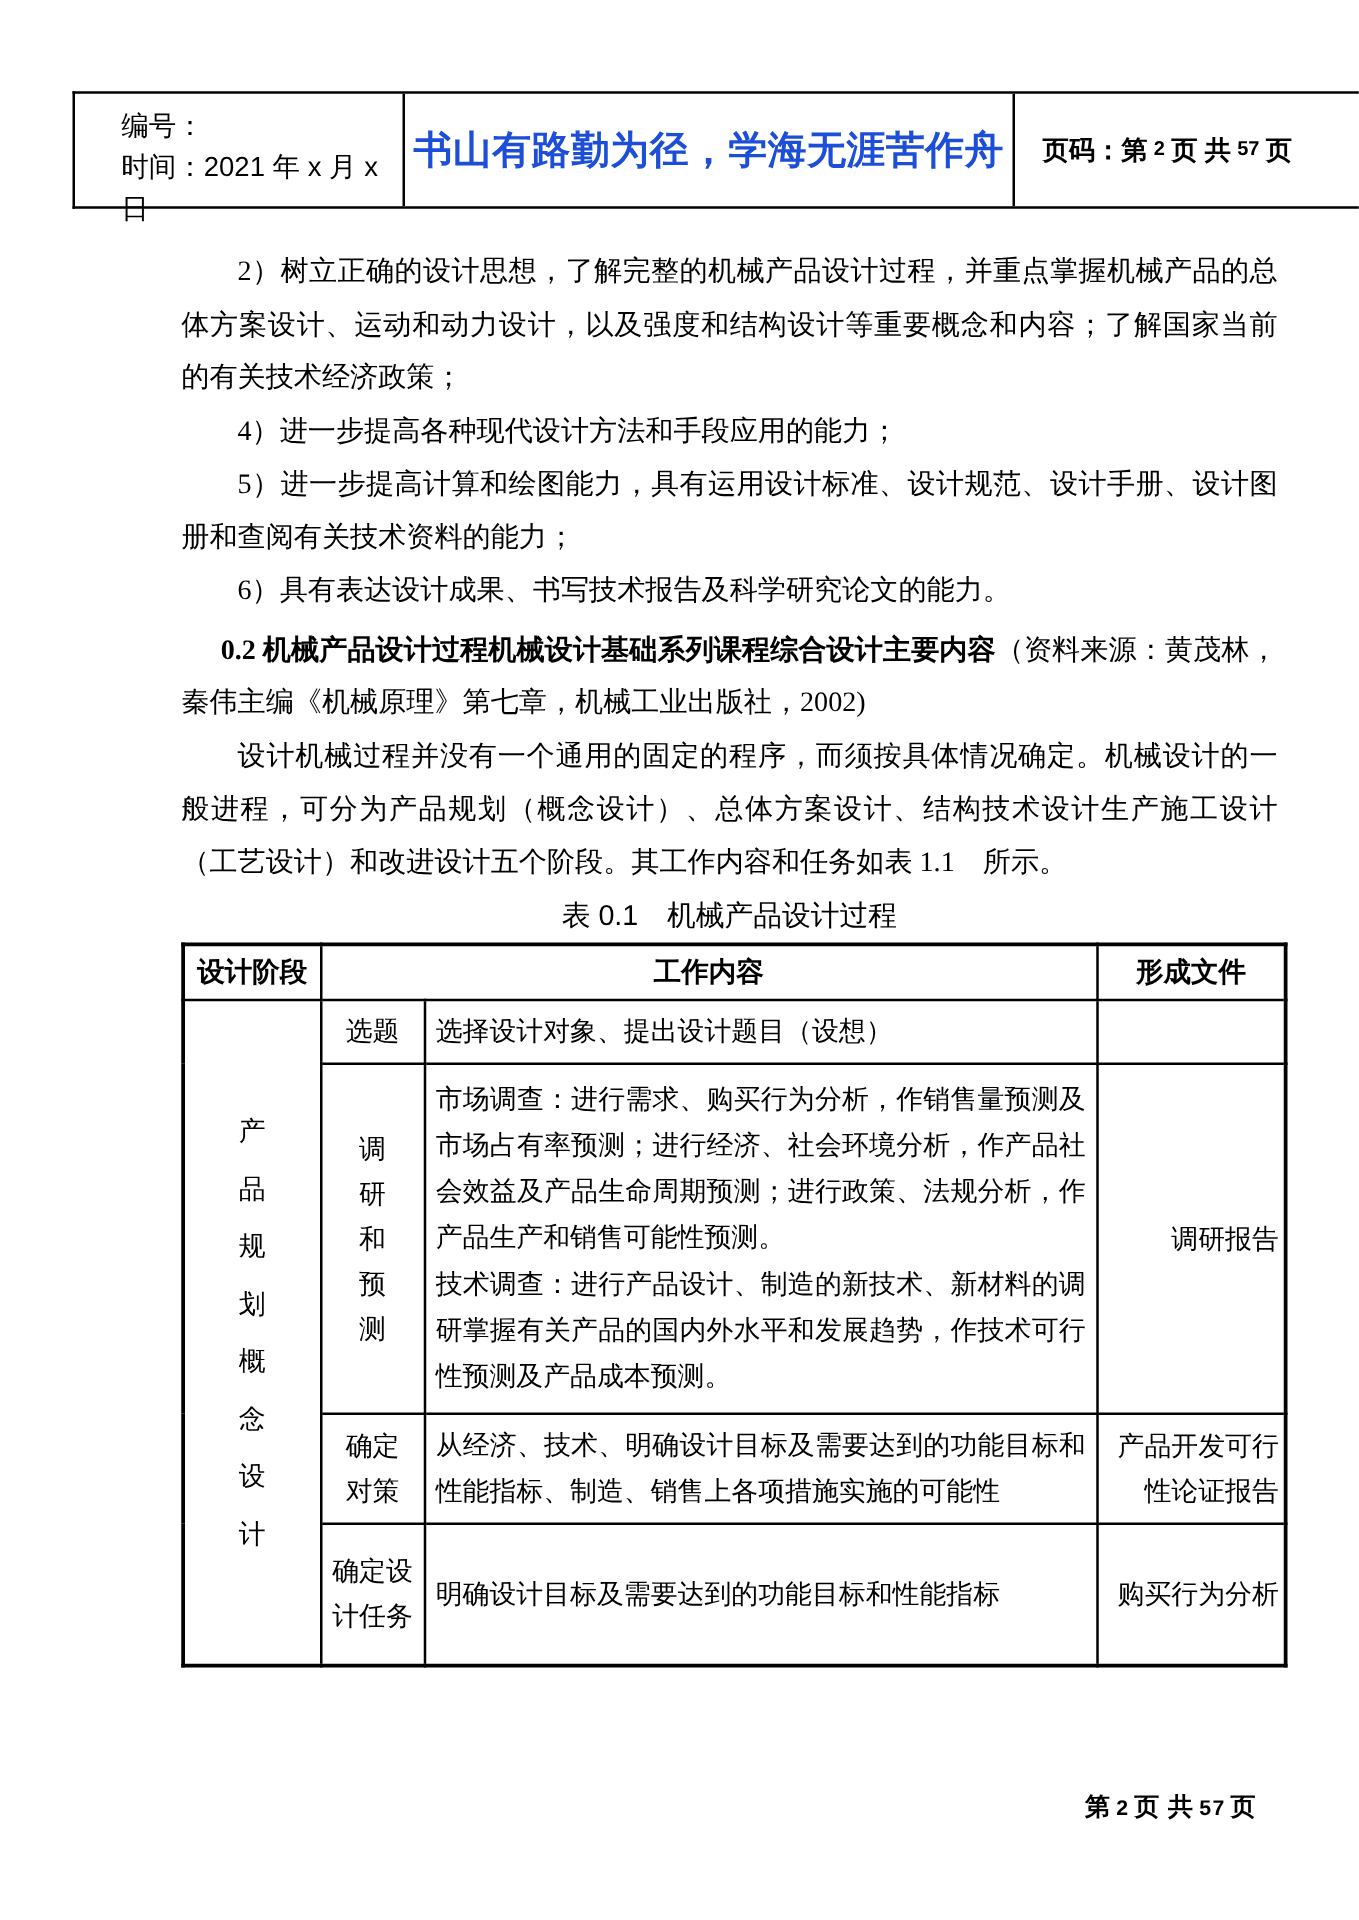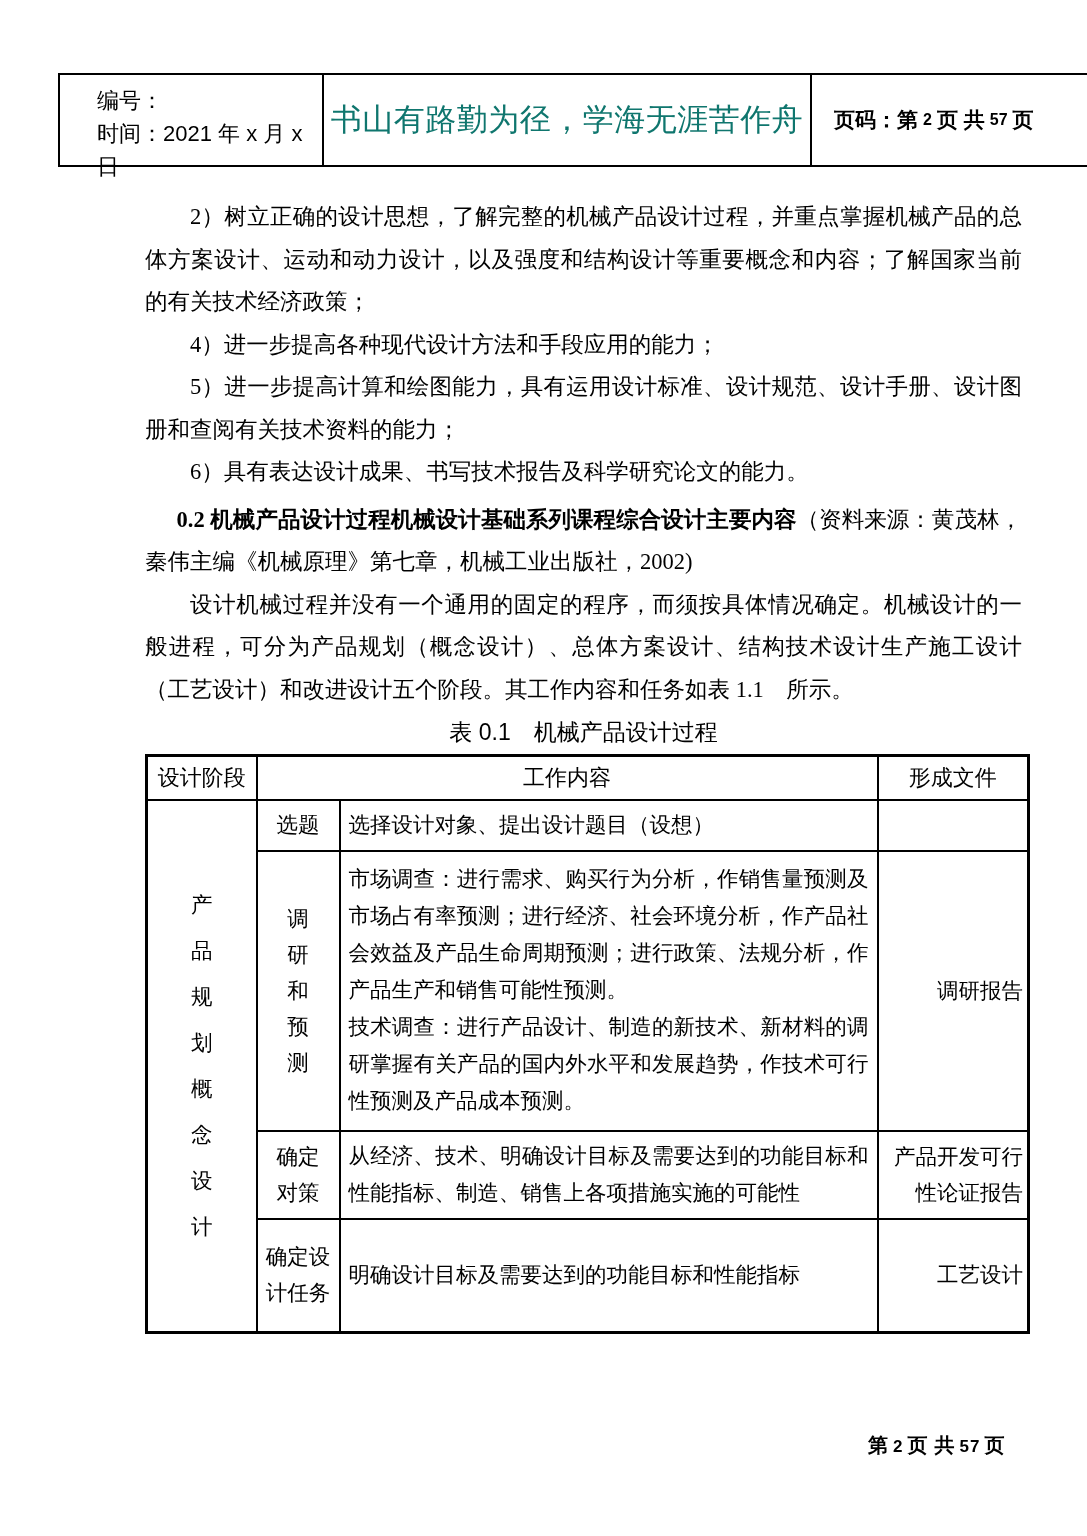--- a/index.html
+++ b/index.html
@@ -31,23 +31,23 @@
     padding: 9px 0 0 37px;
     font-size: 22px; line-height: 33px;
   }
   .hdr-meta p { margin: 0; }
   .hdr-motto {
     width: 488px; box-sizing: border-box;
     border-right: 2px solid #000;
     display: flex; align-items: center; justify-content: center;
   }
   .motto-text {
-    color: #0f766e;
+    color: #1d4ed8;
     font-family: "Liberation Serif", "DejaVu Serif", serif;
-    font-size: 31px; font-weight: normal; letter-spacing: 0.5px;
+    font-size: 31px; font-weight: bold; letter-spacing: 0.5px;
   }
   .hdr-page {
     flex: 1;
     display: flex; align-items: center;
     padding-left: 22px;
     font-size: 21px;
     font-weight: bold;
   }
   .pnum {
     font-size: 16px;
@@ -82,21 +82,21 @@
   
   .dtable {
     border-collapse: collapse;
     table-layout: fixed;
     width: 882px;
     margin-top: 1px;
   }
   .dtable th, .dtable td { border: 2px solid #000; }
   .dtable { border: 3px solid #000; }
   .dtable th {
-    font-weight: normal;
+    font-weight: bold;
     font-size: 22px;
     text-align: center;
     vertical-align: middle;
     padding: 2px;
   }
   .dtable td { font-size: 21.5px; vertical-align: middle; }
 
   .rh-header { height: 44px; }
   .rh-topic  { height: 45px; }
   .rh-survey { height: 280px; }
@@ -216,21 +216,21 @@
       <tr class="rh-policy">
         <td class="step-cell">确定
 对策</td>
         <td class="content-cell">从经济、技术、明确设计目标及需要达到的功能目标和性能指标、制造、销售上各项措施实施的可能性</td>
         <td class="doc-cell">产品开发可行性论证报告</td>
       </tr>
       <tr class="rh-task">
         <td class="step-cell">确定设
 计任务</td>
         <td class="content-cell">明确设计目标及需要达到的功能目标和性能指标</td>
-        <td class="doc-cell">工艺设计</td>
+        <td class="doc-cell">购买行为分析</td>
       </tr>
     </tbody>
   </table>
 </div>
 
 <div class="footer">
   <span>第</span><span class="fnum">2</span><span>页 共</span><span class="fnum">57</span><span>页</span>
 </div>
 
 </body></html>

